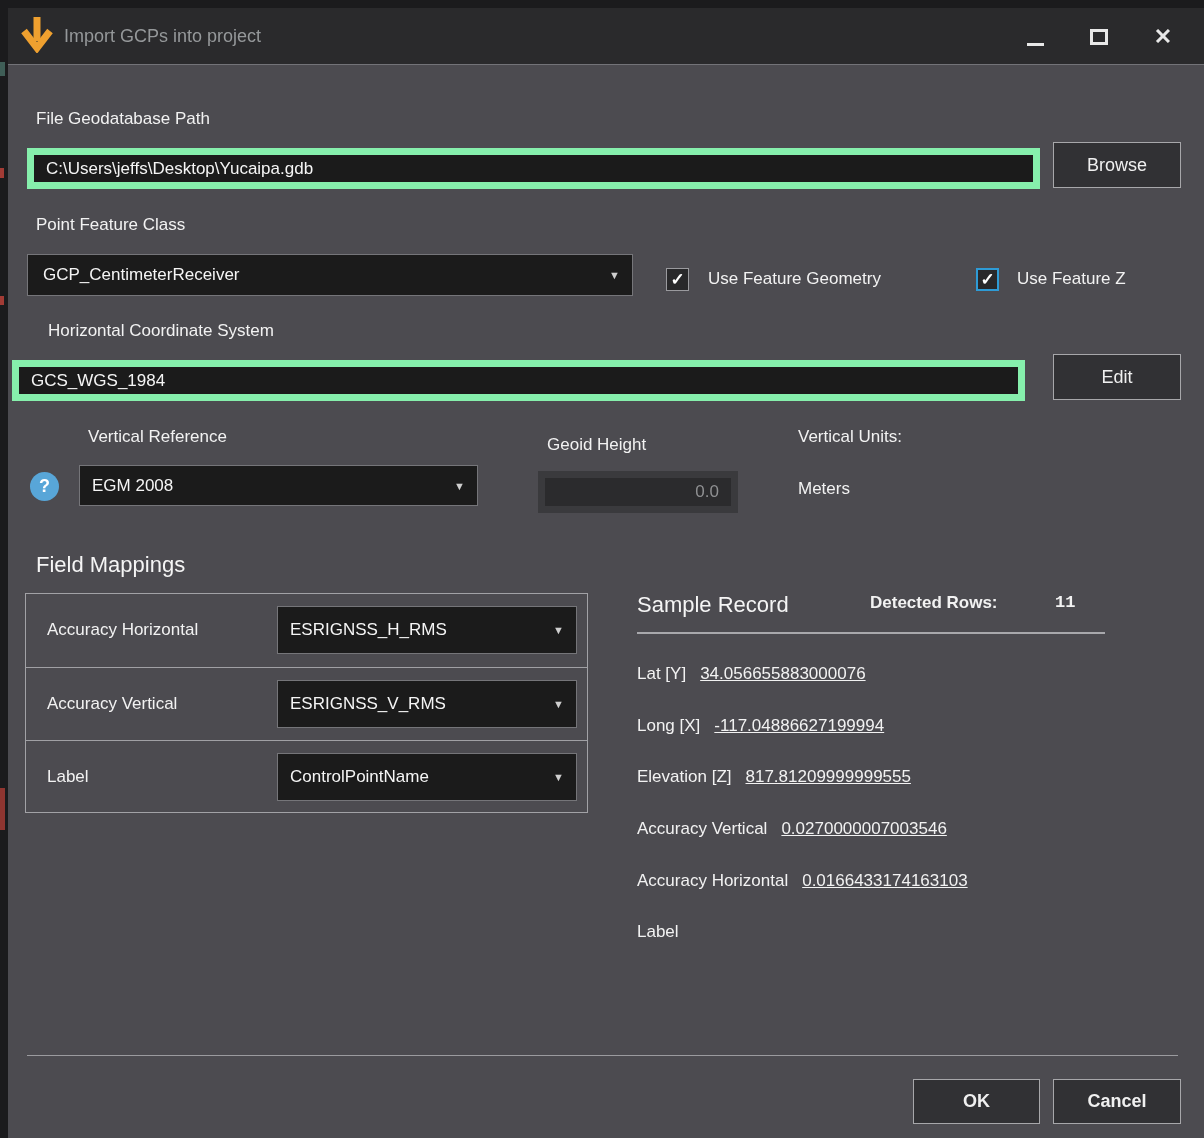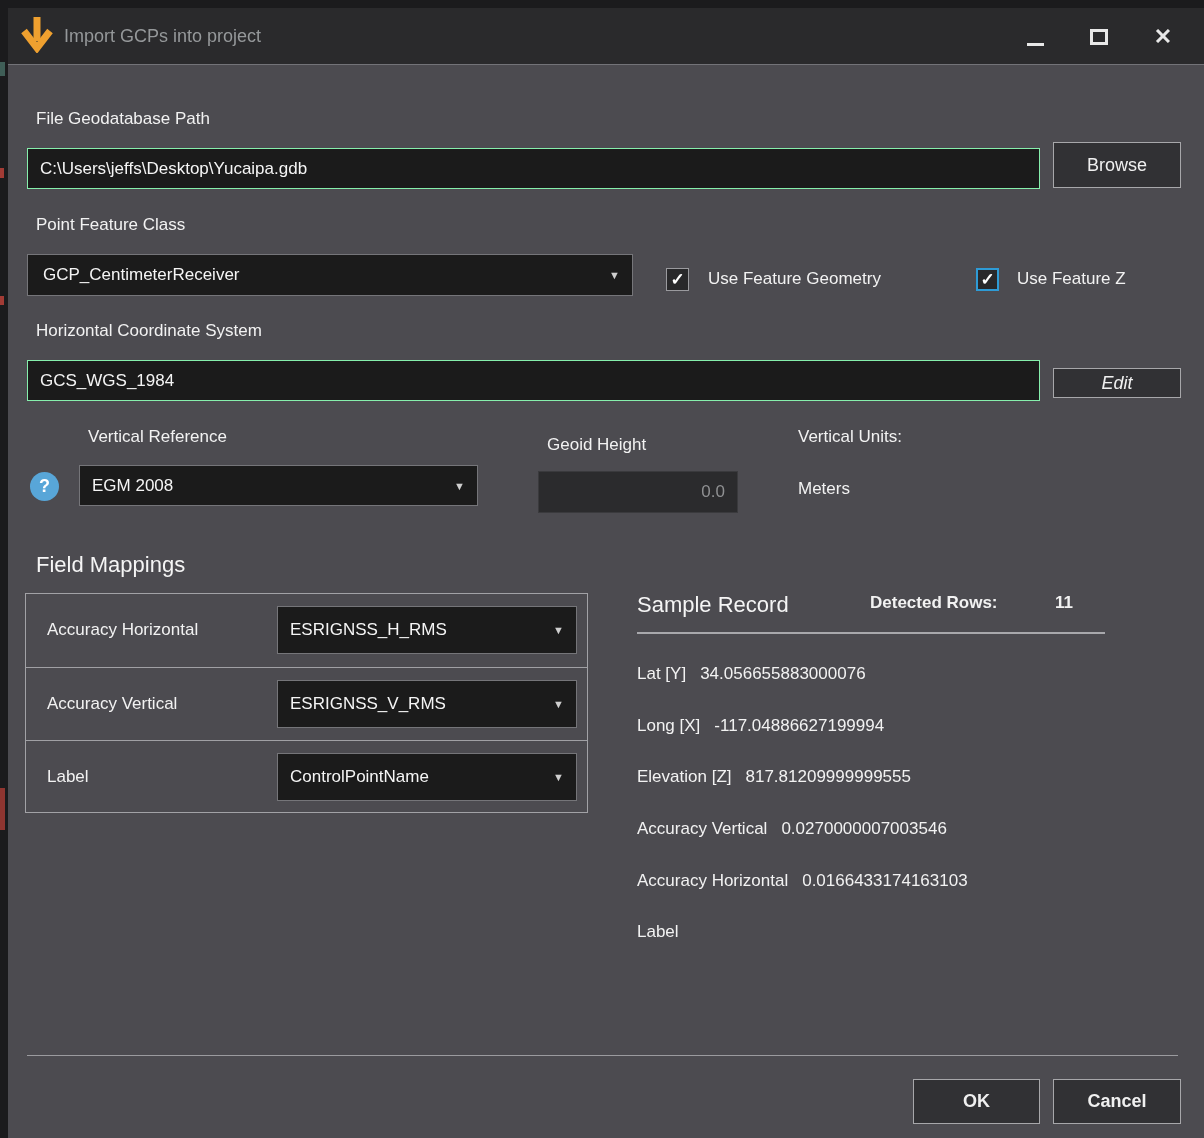--- a/index.html
+++ b/index.html
@@ -38,21 +38,21 @@
   .win-btn.min  { right:146px; }
   .win-btn.max  { right:82px; }
   .win-btn.close{ right:18px; }
   .glyph-min { width:17px; height:3px; background:#e8e8e8; margin-top:16px; }
   .glyph-max { width:18px; height:16px; border:3px solid #e8e8e8; }
   .glyph-close { font-size:22px; color:#e8e8e8; font-weight:bold; line-height:1; }
 
   .lbl { position:absolute; font-size:17px; color:#f2f2f2; white-space:nowrap; }
 
   .tinput {
-    position:absolute; background:#1b1b1b; border:1px solid #86efac;
+    position:absolute; background:#1b1b1b; border:7px solid #86efac;
     color:#f5f5f5; font-size:17px; font-family:"Liberation Sans",sans-serif;
     padding:0 12px; outline:none;
   }
   .btn {
     position:absolute; background:#313134; border:1px solid #a7a7aa;
     color:#f0f0f0; font-size:18px; display:flex; align-items:center;
     justify-content:center; cursor:default;
   }
   .dropdown {
     position:absolute; background:#1b1b1b; border:1px solid #757579;
@@ -83,21 +83,21 @@
   .fm-row { position:relative; height:73px; }
   .fm-row + .fm-row { border-top:1px solid #a0a0a4; }
   .fm-row .fm-label { position:absolute; left:21px; top:0; height:72px;
     display:flex; align-items:center; font-size:17px; }
   .fm-row .dropdown { left:251px; top:12px; width:300px; height:48px; }
 
   .sr-divider { position:absolute; left:629px; top:624px; width:468px; height:2px; background:#a8a8ac; }
   .sr-rows { position:absolute; left:629px; top:640px; width:520px; }
   .sr-row { height:51.7px; display:flex; align-items:center; font-size:17px; }
   .sr-row .sr-label { white-space:nowrap; }
-  .sr-row .sr-value { margin-left:14px; white-space:nowrap; }
+  .sr-row .sr-value { margin-left:14px; white-space:nowrap;text-decoration:underline; }
 
   .footer-divider { position:absolute; left:19px; top:1047px; width:1151px; height:1px; background:#9b9b9f; }
 
   .geoid { text-align:right; color:#8f9092; }
 </style>
 </head>
 <body>
 
 <div class="sliver">
   <div class="speck s1"></div>
@@ -138,23 +138,23 @@
   <div class="checkbox" style="left:658px; top:260px;">
     <span class="check">✓</span>
   </div>
   <div class="lbl" style="left:700px; top:261px;">Use Feature Geometry</div>
 
   <div class="checkbox focused" style="left:968px; top:260px;">
     <span class="check">✓</span>
   </div>
   <div class="lbl" style="left:1009px; top:261px;">Use Feature Z</div>
 
-  <div class="lbl" style="left:28px; top:313px;text-align:right;">Horizontal Coordinate System</div>
-  <input class="tinput" style="left: 19px; top: 352px; width: 1013px; height: 41px;" value="GCS_WGS_1984">
-  <div class="btn" style="left:1045px; top:360px; width:128px; height:30px;font-style:italic;">Edit</div>
+  <div class="lbl" style="left:40px; top:313px;text-align:right;">Horizontal Coordinate System</div>
+  <input class="tinput" style="left: 4px; top: 352px; width: 1013px; height: 41px;" value="GCS_WGS_1984">
+  <div class="btn" style="left:1045px; top:346px; width:128px; height:46px;">Edit</div>
 
   <div class="help-icon">?</div>
   <div class="lbl" style="left:80px; top:419px;">Vertical Reference</div>
   <div class="dropdown" style="left:71px; top:457px; width:399px; height:41px;">
     <span>EGM 2008</span>
     <span class="arrow">▼</span>
   </div>
 
   <div class="lbl" style="left:539px; top:427px;">Geoid Height</div>
   <input class="tinput geoid" style="left: 530px; top: 463px; width: 200px; height: 42px; background: rgb(43, 43, 45); border-color: rgb(58, 58, 61);" value="0.0">
@@ -182,21 +182,21 @@
       <div class="fm-label">Label</div>
       <div class="dropdown">
         <span>ControlPointName</span>
         <span class="arrow">▼</span>
       </div>
     </div>
   </div>
 
   <div class="section-title" style="left:629px; top:584px;">Sample Record</div>
   <div class="lbl" style="left:862px; top:585px; font-weight:bold;">Detected Rows:</div>
-  <div class="lbl" style="left:1047px; top:585px; font-weight:bold;">11</div>
+  <div class="lbl" style="left:1047px; top:585px; font-weight:bold;font-family:Liberation Mono, monospace;">11</div>
   <div class="sr-divider"></div>
 
   <div class="sr-rows">
     <div class="sr-row">
       <span class="sr-label">Lat [Y]</span>
       <span class="sr-value">34.056655883000076</span>
     </div>
     <div class="sr-row">
       <span class="sr-label">Long [X]</span>
       <span class="sr-value">-117.04886627199994</span>

